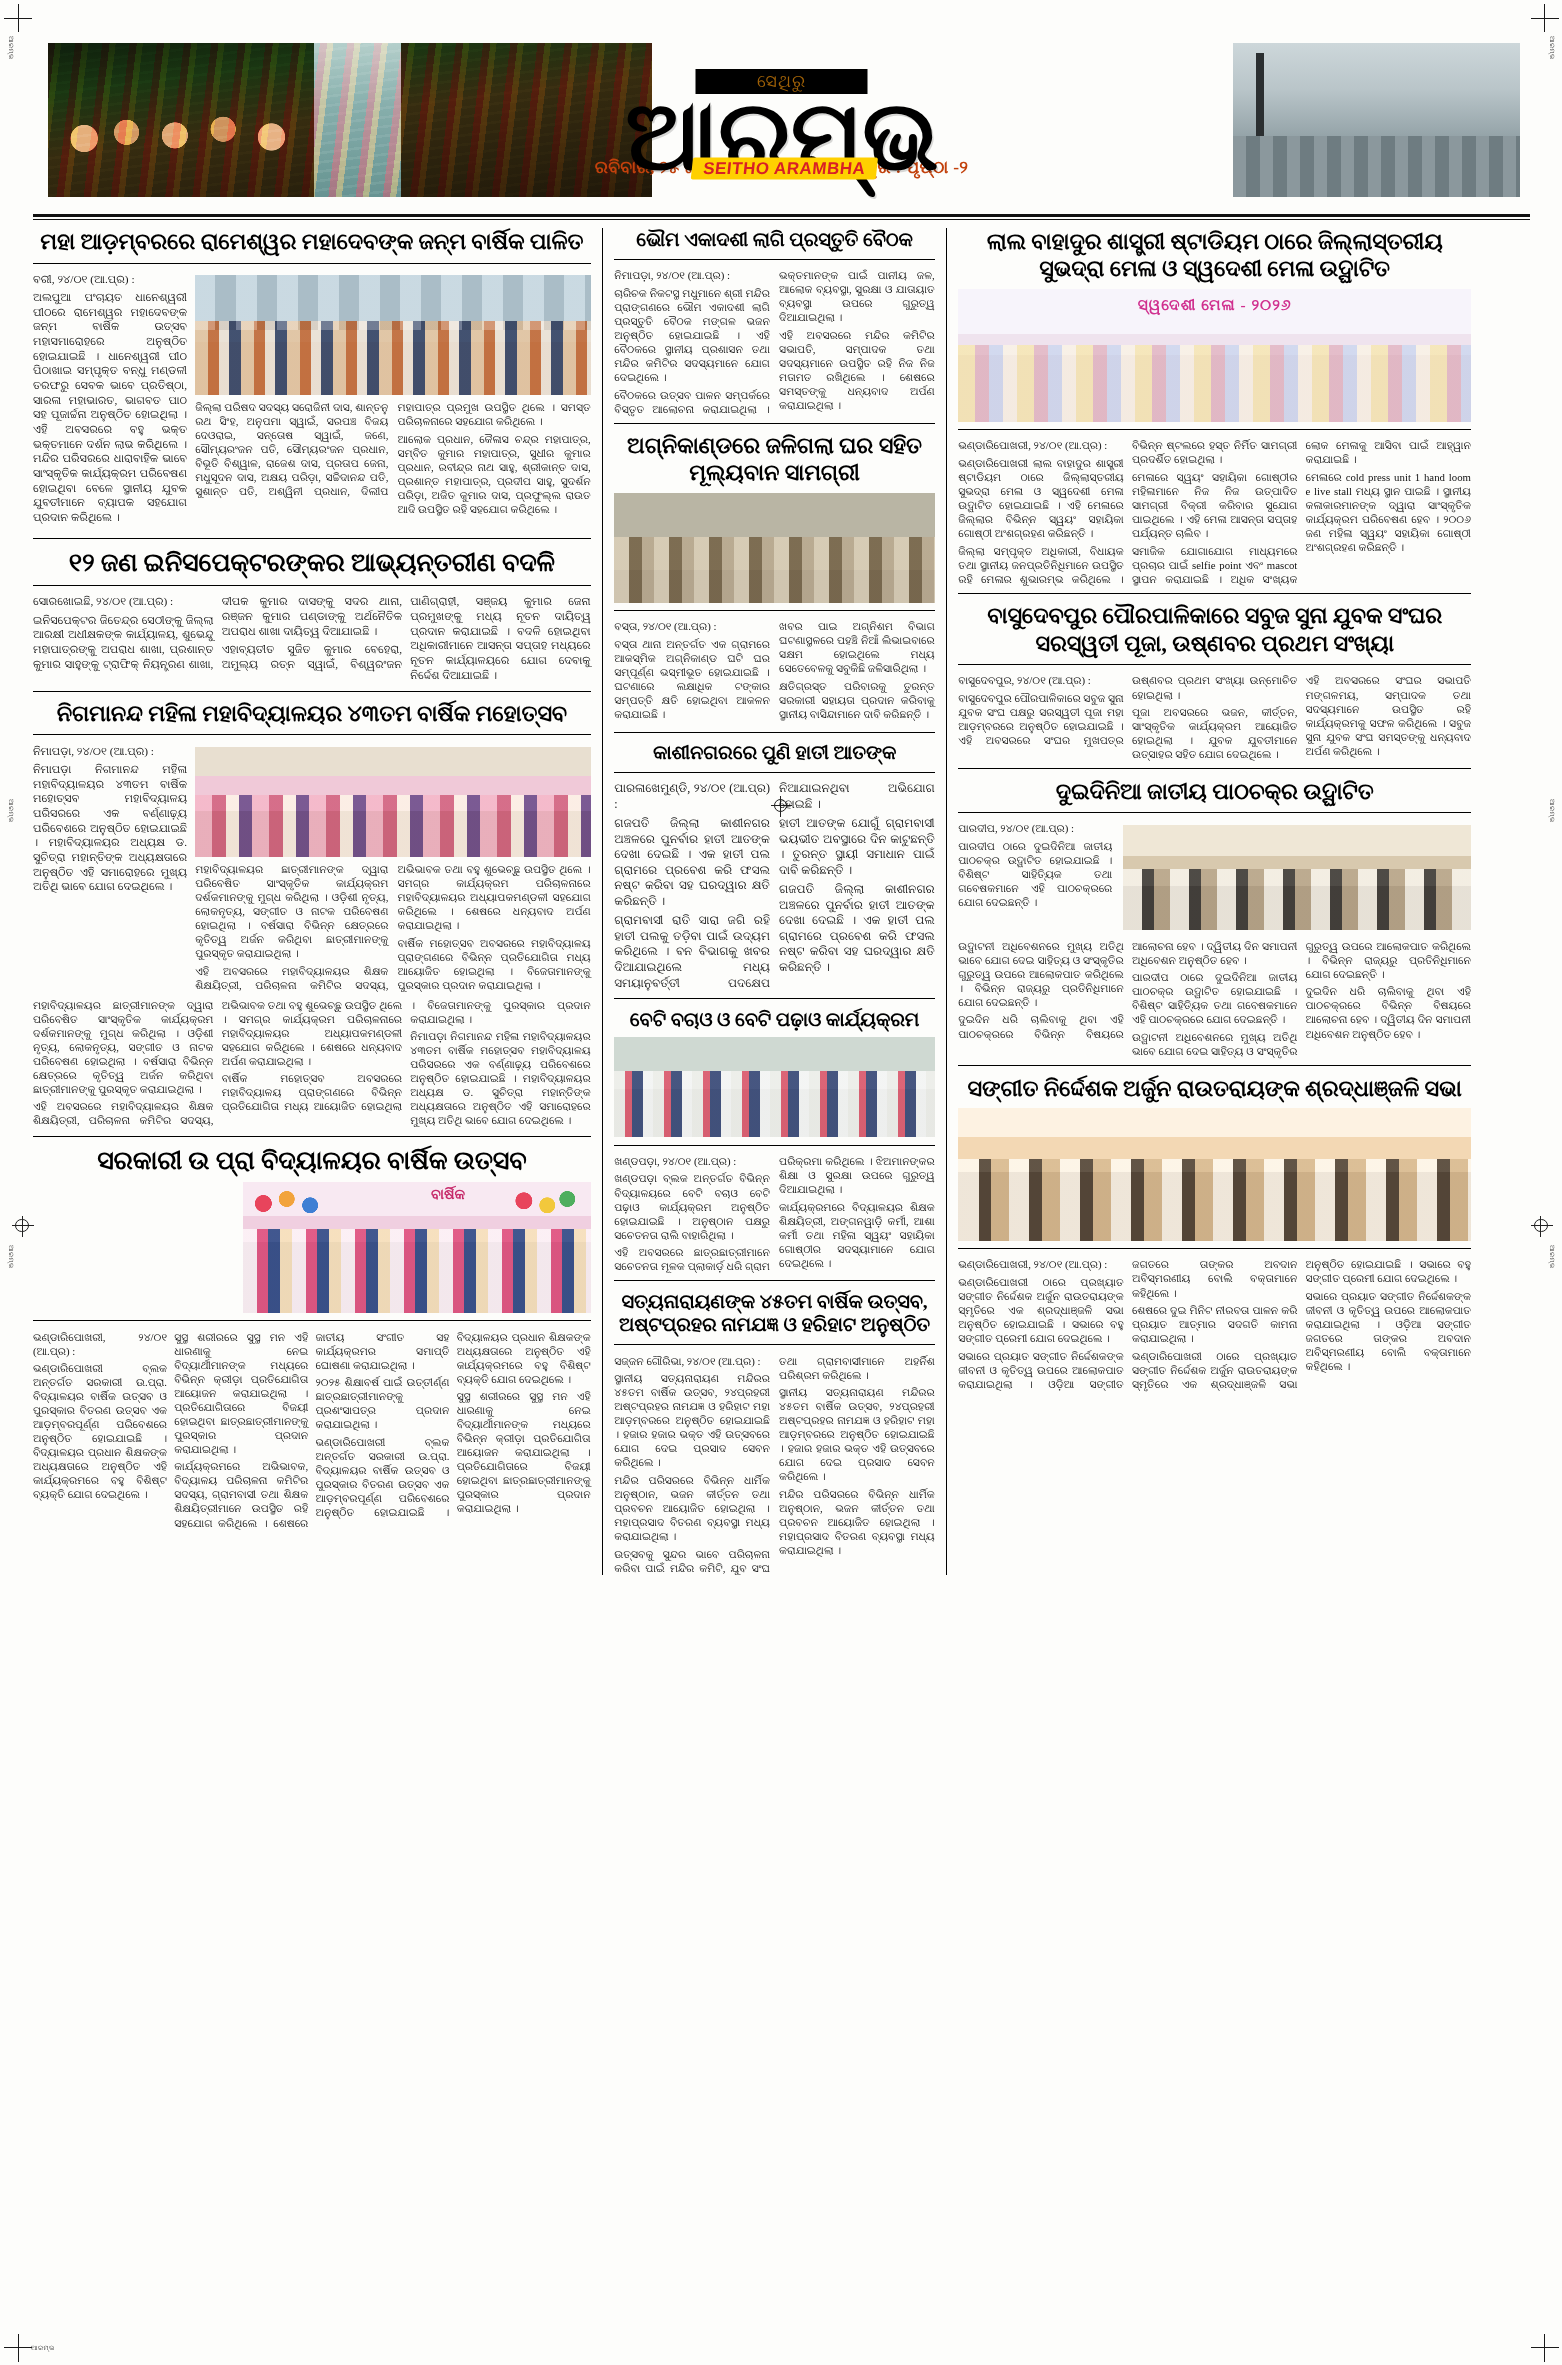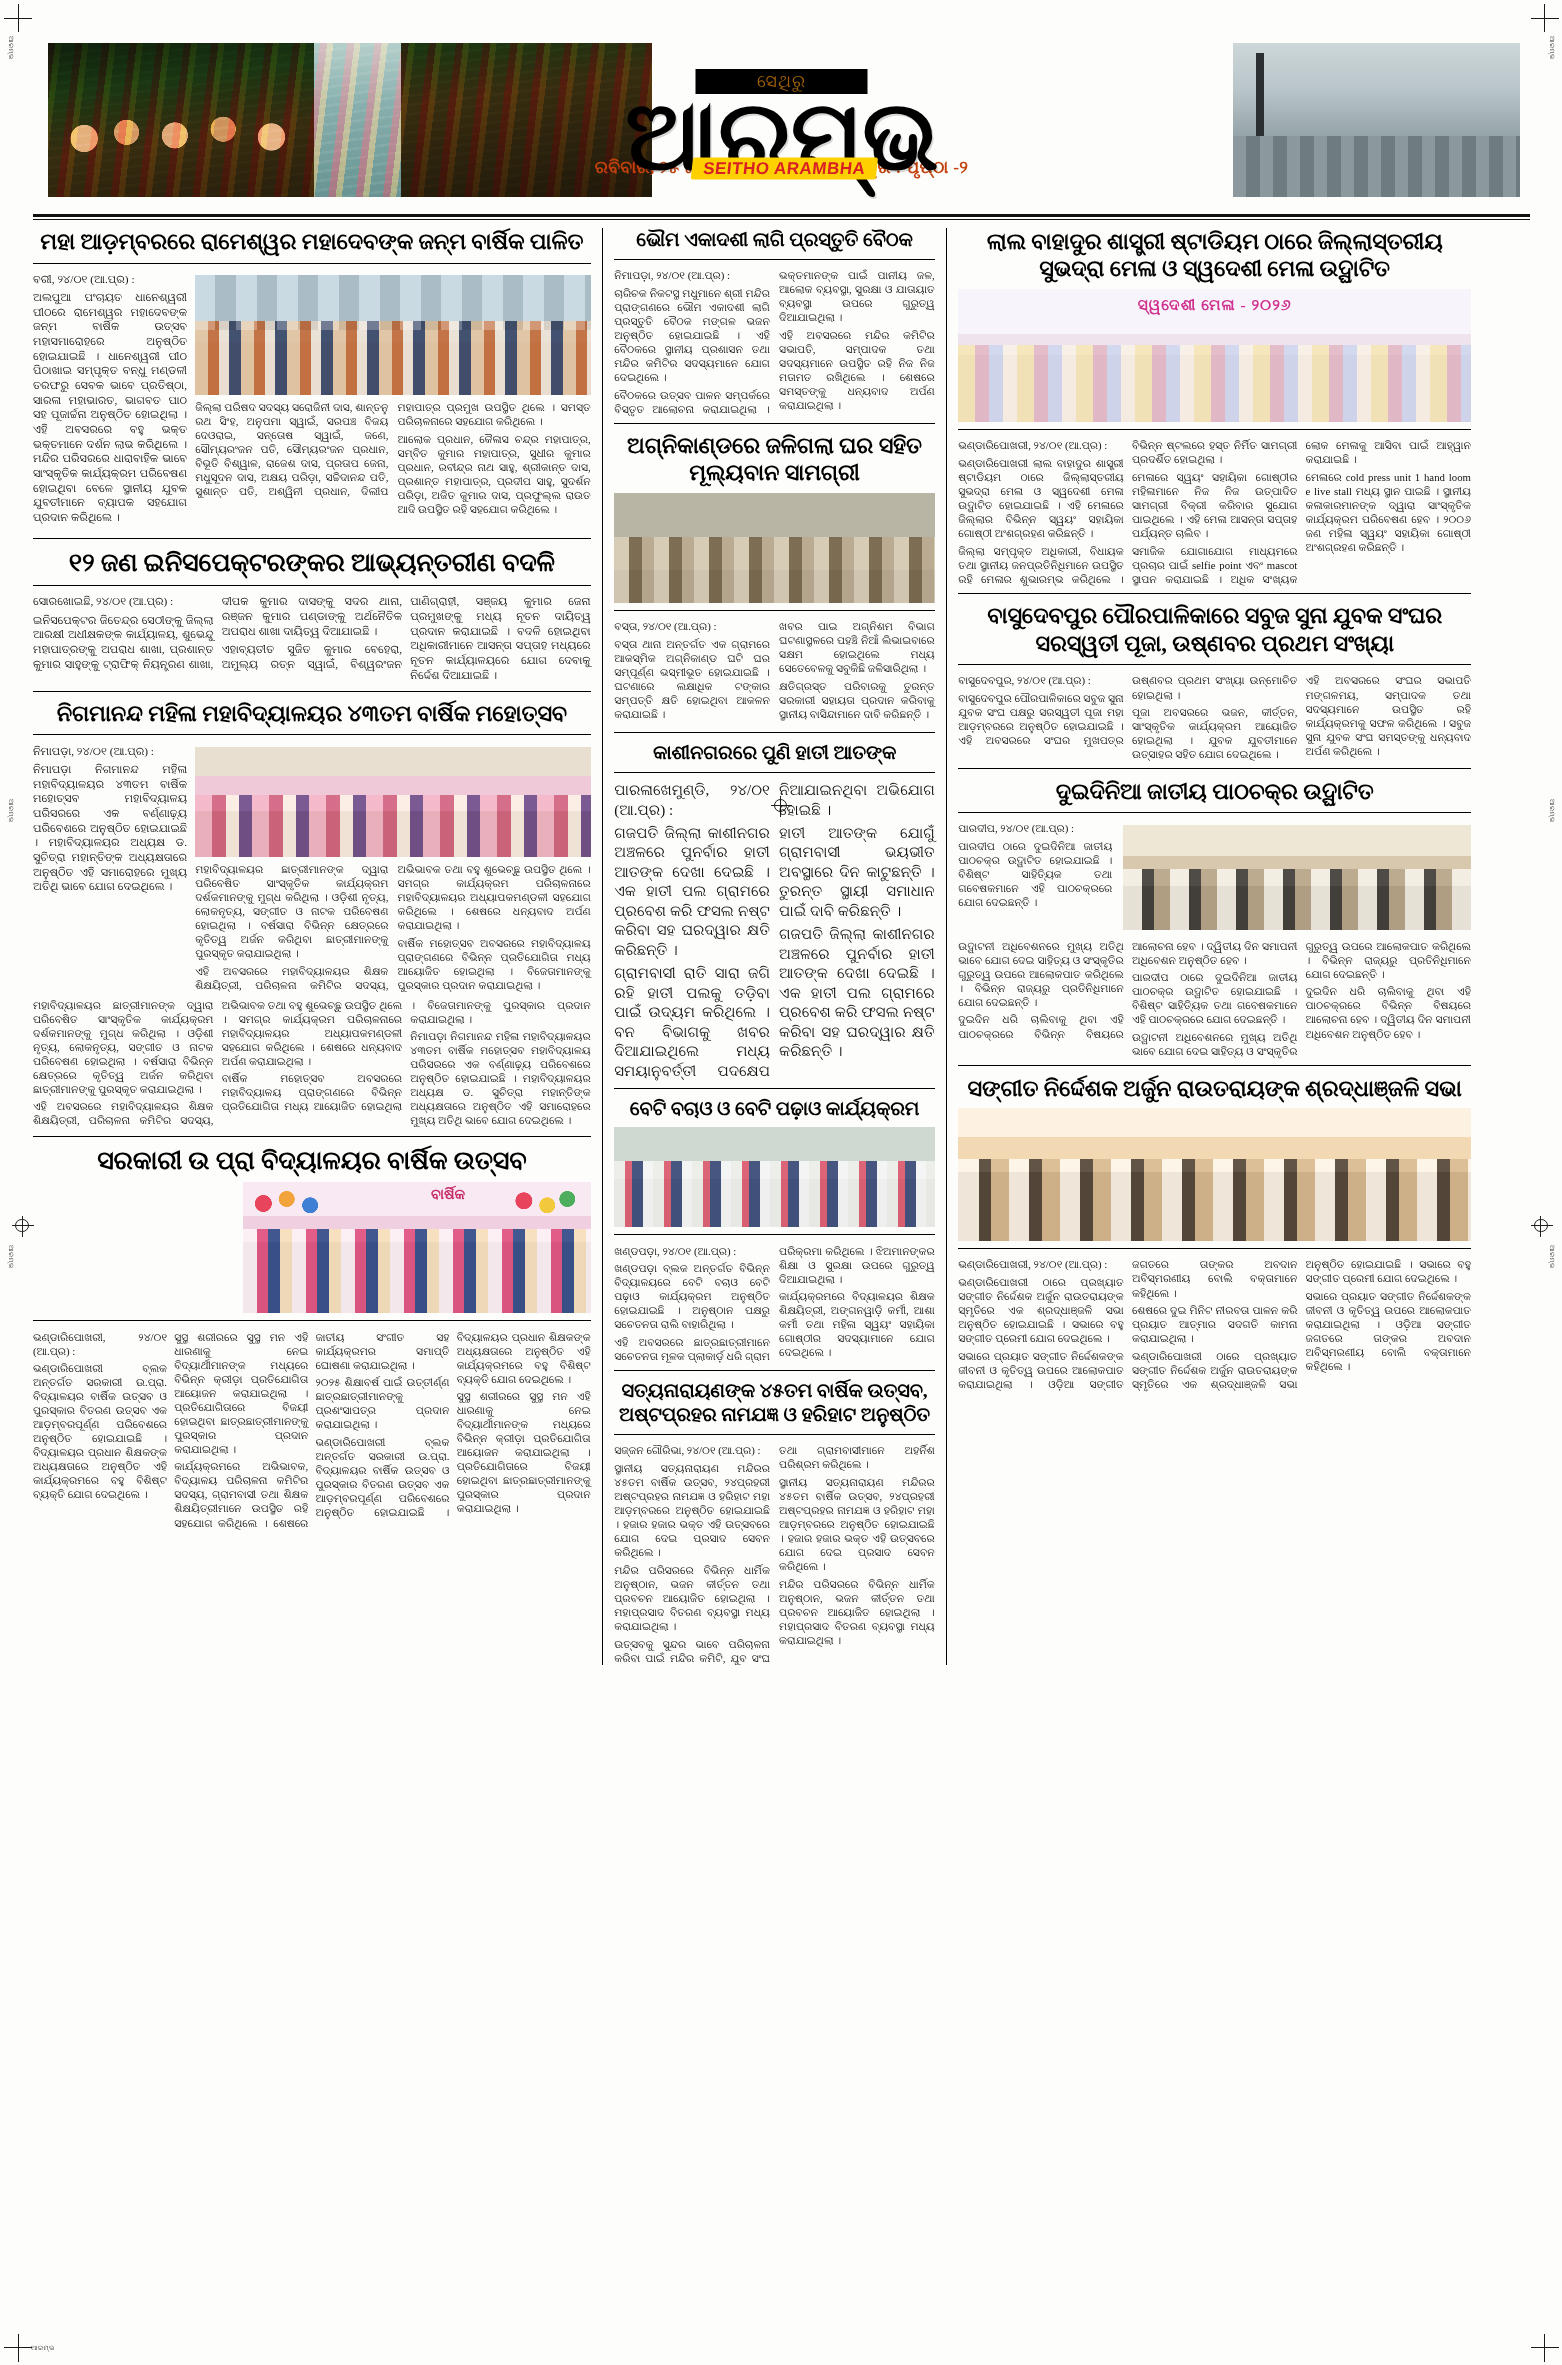--- a/index.html
+++ b/index.html
@@ -405,21 +405,21 @@
             <p>ଖବର ପାଇ ଅଗ୍ନିଶମ ବିଭାଗ ଘଟଣାସ୍ଥଳରେ ପହଞ୍ଚି ନିଆଁ ଲିଭାଇବାରେ ସକ୍ଷମ ହୋଇଥିଲେ ମଧ୍ୟ ସେତେବେଳକୁ ସବୁକିଛି ଜଳିସାରିଥିଲା ।</p>
             <p>କ୍ଷତିଗ୍ରସ୍ତ ପରିବାରକୁ ତୁରନ୍ତ ସରକାରୀ ସହାୟତା ପ୍ରଦାନ କରିବାକୁ ସ୍ଥାନୀୟ ବାସିନ୍ଦାମାନେ ଦାବି କରିଛନ୍ତି ।</p>
           </div>
         </div>
 
         <hr class="hr-hd">
 
         <div class="blk">
           <h2 class="hl sm">କାଶୀନଗରରେ ପୁଣି ହାତୀ ଆତଙ୍କ</h2>
           <hr class="hr-hd thin">
-          <div class="bodytext c2" style="font-size:15px;font-family:Liberation Serif, serif;">
+          <div class="bodytext c2" style="font-size:12px;font-family:Liberation Serif, serif;">
             <p>ପାରଳାଖେମୁଣ୍ଡି, ୨୪/୦୧ (ଆ.ପ୍ର) :</p>
             <p>ଗଜପତି ଜିଲ୍ଲା କାଶୀନଗର ଅଞ୍ଚଳରେ ପୁନର୍ବାର ହାତୀ ଆତଙ୍କ ଦେଖା ଦେଇଛି । ଏକ ହାତୀ ପଲ ଗ୍ରାମରେ ପ୍ରବେଶ କରି ଫସଲ ନଷ୍ଟ କରିବା ସହ ଘରଦ୍ୱାର କ୍ଷତି କରିଛନ୍ତି ।</p>
             <p>ଗ୍ରାମବାସୀ ରାତି ସାରା ଜଗି ରହି ହାତୀ ପଲକୁ ତଡ଼ିବା ପାଇଁ ଉଦ୍ୟମ କରିଥିଲେ । ବନ ବିଭାଗକୁ ଖବର ଦିଆଯାଇଥିଲେ ମଧ୍ୟ ସମୟାନୁବର୍ତ୍ତୀ ପଦକ୍ଷେପ ନିଆଯାଇନଥିବା ଅଭିଯୋଗ ହୋଇଛି ।</p>
             <p>ହାତୀ ଆତଙ୍କ ଯୋଗୁଁ ଗ୍ରାମବାସୀ ଭୟଭୀତ ଅବସ୍ଥାରେ ଦିନ କାଟୁଛନ୍ତି । ତୁରନ୍ତ ସ୍ଥାୟୀ ସମାଧାନ ପାଇଁ ଦାବି କରିଛନ୍ତି ।</p>
             <p>ଗଜପତି ଜିଲ୍ଲା କାଶୀନଗର ଅଞ୍ଚଳରେ ପୁନର୍ବାର ହାତୀ ଆତଙ୍କ ଦେଖା ଦେଇଛି । ଏକ ହାତୀ ପଲ ଗ୍ରାମରେ ପ୍ରବେଶ କରି ଫସଲ ନଷ୍ଟ କରିବା ସହ ଘରଦ୍ୱାର କ୍ଷତି କରିଛନ୍ତି ।</p>
           </div>
         </div>
 
         <hr class="hr-hd">
 

